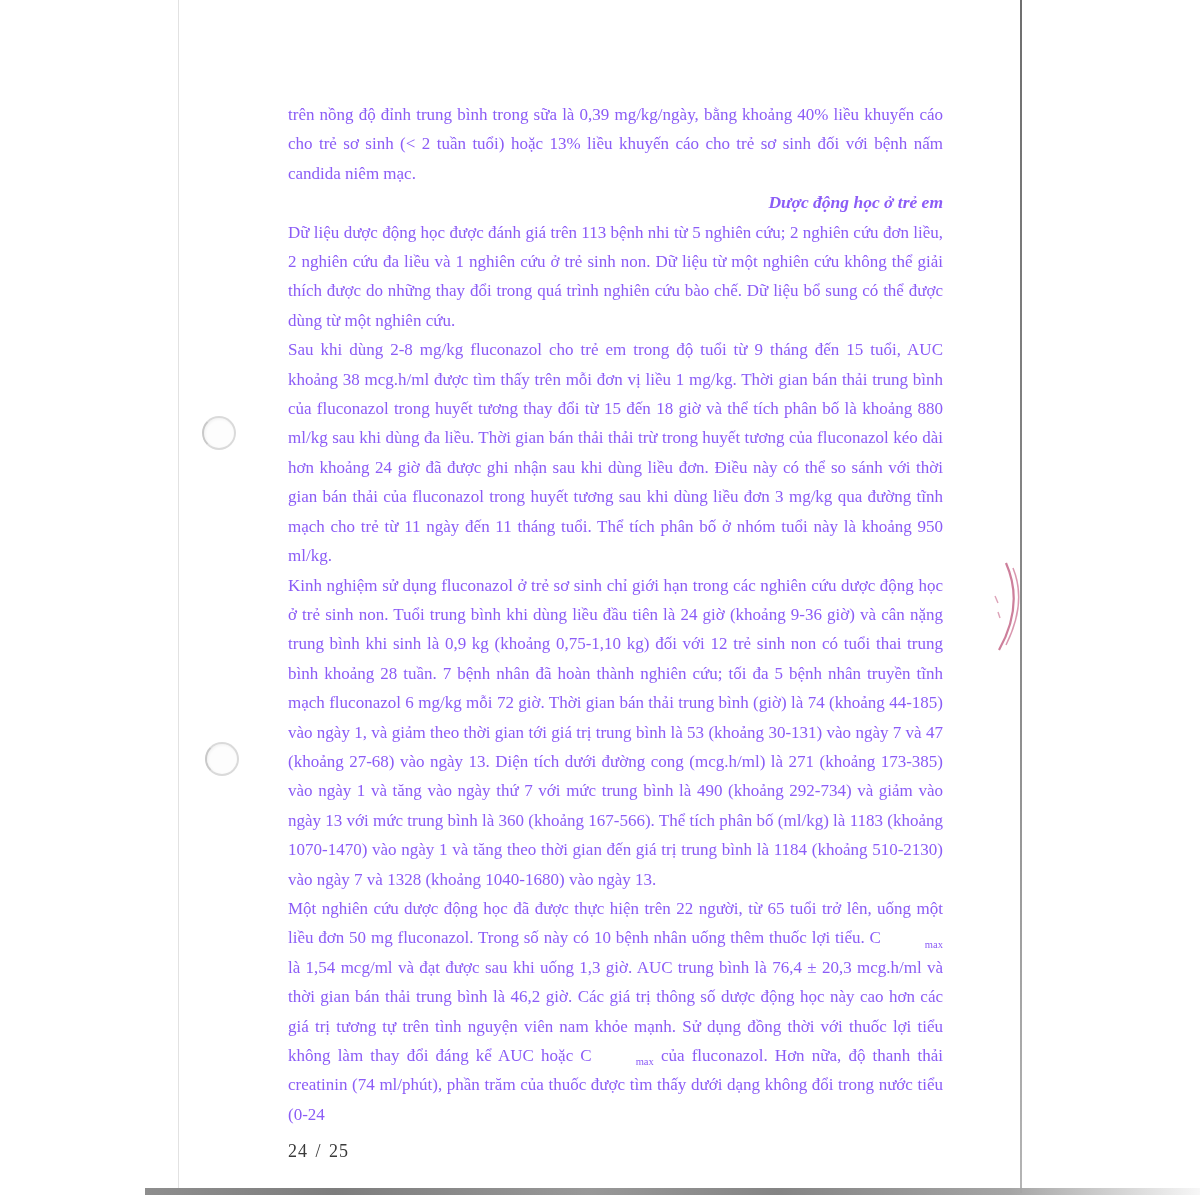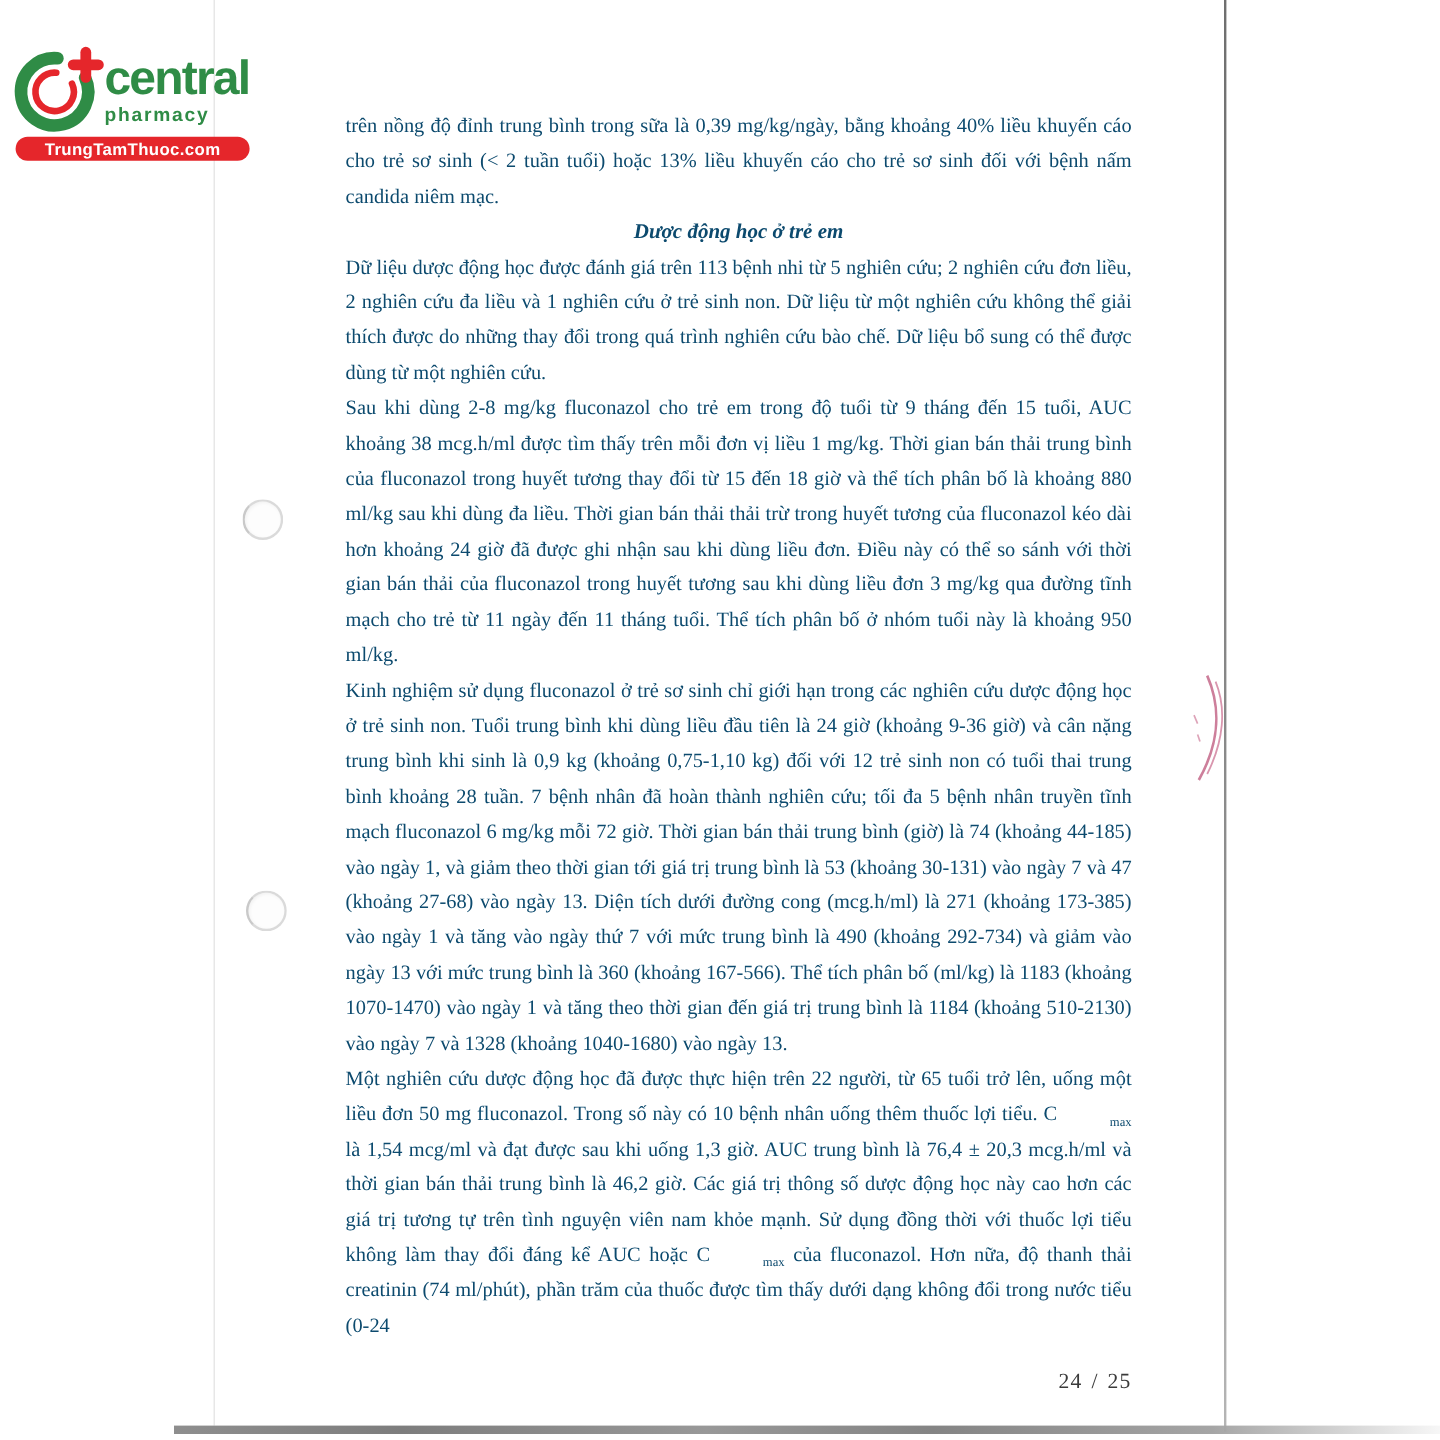--- a/index.html
+++ b/index.html
@@ -24,59 +24,46 @@
   .logo{position:absolute;left:10px;top:35px;width:215px;height:105px;}
   .logo-icon{position:absolute;left:0;top:0;}
   .logo-textwrap{position:absolute;left:77px;top:10px;font-family:"Liberation Sans",sans-serif;}
   .logo-brand{font-size:40px;font-weight:bold;color:#2F8C46;line-height:1;letter-spacing:-1.5px;}
   .logo-sub{font-size:16px;font-weight:bold;color:#2F8C46;letter-spacing:1.5px;margin-top:3px;}
   .logo-badge{position:absolute;left:3px;top:79px;width:195px;height:20px;border-radius:11px;
     background:#E5262B;color:#ffffff;font-family:"Liberation Sans",sans-serif;
     font-weight:bold;font-size:14px;line-height:20px;text-align:center;letter-spacing:0.3px;}
 
   
-  .doc{position:absolute;left:288px;top:90px;width:655px;
-    font-size:17px;line-height:29.4px;color:#0c4a6e;text-align:justify;}
+  .doc{position:absolute;left:288px;top:100px;width:655px;
+    font-size:17px;line-height:29.4px;color:#8b5cf6;text-align:justify;}
   .doc p{margin:0;}
-  .doc h3{margin:0;font-size:17.5px;font-weight:bold;font-style:italic;line-height:29.4px;text-align:center;}
+  .doc h3{margin:0;font-size:17.5px;font-weight:bold;font-style:italic;line-height:29.4px;text-align:right;}
   .doc sub{font-size:0.62em;line-height:0;margin-left:44px;}
-  .footer{position:absolute;left:288px;top:1141px;width:655px;text-align:right;
+  .footer{position:absolute;left:288px;top:1141px;width:655px;text-align:left;
     font-size:18px;color:#3a3a3a;letter-spacing:1px;word-spacing:2px;}
 </style>
 </head>
 <body>
 
 <div class="scan">
 
   <div class="edge-left"></div>
   <div class="edge-right"></div>
   <div class="bottom-strip"></div>
   <div class="hole hole-1"></div>
   <div class="hole hole-2"></div>
 
   <svg class="pen-mark" width="48" height="96" viewBox="0 0 48 96">
     <path d="M20 3 C31 28 31 58 13 90" stroke="#c4688a" stroke-width="2.2" fill="none" opacity="0.85"></path>
     <path d="M27 8 C36 30 34 57 20 85" stroke="#cf7c9a" stroke-width="1.5" fill="none" opacity="0.8"></path>
     <path d="M9 36 l3 7" stroke="#cf7c9a" stroke-width="1.4" fill="none" opacity="0.7"></path>
     <path d="M12 52 l2 6" stroke="#cf7c9a" stroke-width="1.4" fill="none" opacity="0.7"></path>
   </svg>
 
-  <div class="logo">
-    <svg class="logo-icon" width="78" height="78" viewBox="0 0 78 78">
-      <path d="M37.9 13.6 A 28 28 0 1 0 60.9 29.7" stroke="#2F8C46" stroke-width="10.5" fill="none" stroke-linecap="round"></path>
-      <path d="M36.9 25.6 A 16 16 0 1 0 50 34.7" stroke="#E5262B" stroke-width="5.5" fill="none" stroke-linecap="round"></path>
-      <rect x="57" y="4" width="9" height="30" rx="4.5" fill="#E5262B"></rect>
-      <rect x="46.5" y="14.5" width="30" height="9" rx="4.5" fill="#E5262B"></rect>
-    </svg>
-    <div class="logo-textwrap">
-      <div class="logo-brand">central</div>
-      <div class="logo-sub">pharmacy</div>
-    </div>
-    <div class="logo-badge">TrungTamThuoc.com</div>
-  </div>
 
   <div class="doc">
     <p>trên nồng độ đỉnh trung bình trong sữa là 0,39 mg/kg/ngày, bằng khoảng 40% liều khuyến cáo cho trẻ sơ sinh (&lt; 2 tuần tuổi) hoặc 13% liều khuyến cáo cho trẻ sơ sinh đối với bệnh nấm candida niêm mạc.</p>
     <h3>Dược động học ở trẻ em</h3>
     <p>Dữ liệu dược động học được đánh giá trên 113 bệnh nhi từ 5 nghiên cứu; 2 nghiên cứu đơn liều, 2 nghiên cứu đa liều và 1 nghiên cứu ở trẻ sinh non. Dữ liệu từ một nghiên cứu không thể giải thích được do những thay đổi trong quá trình nghiên cứu bào chế. Dữ liệu bổ sung có thể được dùng từ một nghiên cứu.</p>
     <p>Sau khi dùng 2-8 mg/kg fluconazol cho trẻ em trong độ tuổi từ 9 tháng đến 15 tuổi, AUC khoảng 38 mcg.h/ml được tìm thấy trên mỗi đơn vị liều 1 mg/kg. Thời gian bán thải trung bình của fluconazol trong huyết tương thay đổi từ 15 đến 18 giờ và thể tích phân bố là khoảng 880 ml/kg sau khi dùng đa liều. Thời gian bán thải thải trừ trong huyết tương của fluconazol kéo dài hơn khoảng 24 giờ đã được ghi nhận sau khi dùng liều đơn. Điều này có thể so sánh với thời gian bán thải của fluconazol trong huyết tương sau khi dùng liều đơn 3 mg/kg qua đường tĩnh mạch cho trẻ từ 11 ngày đến 11 tháng tuổi. Thể tích phân bố ở nhóm tuổi này là khoảng 950 ml/kg.</p>
     <p>Kinh nghiệm sử dụng fluconazol ở trẻ sơ sinh chỉ giới hạn trong các nghiên cứu dược động học ở trẻ sinh non. Tuổi trung bình khi dùng liều đầu tiên là 24 giờ (khoảng 9-36 giờ) và cân nặng trung bình khi sinh là 0,9 kg (khoảng 0,75-1,10 kg) đối với 12 trẻ sinh non có tuổi thai trung bình khoảng 28 tuần. 7 bệnh nhân đã hoàn thành nghiên cứu; tối đa 5 bệnh nhân truyền tĩnh mạch fluconazol 6 mg/kg mỗi 72 giờ. Thời gian bán thải trung bình (giờ) là 74 (khoảng 44-185) vào ngày 1, và giảm theo thời gian tới giá trị trung bình là 53 (khoảng 30-131) vào ngày 7 và 47 (khoảng 27-68) vào ngày 13. Diện tích dưới đường cong (mcg.h/ml) là 271 (khoảng 173-385) vào ngày 1 và tăng vào ngày thứ 7 với mức trung bình là 490 (khoảng 292-734) và giảm vào ngày 13 với mức trung bình là 360 (khoảng 167-566). Thể tích phân bố (ml/kg) là 1183 (khoảng 1070-1470) vào ngày 1 và tăng theo thời gian đến giá trị trung bình là 1184 (khoảng 510-2130) vào ngày 7 và 1328 (khoảng 1040-1680) vào ngày 13.</p>
     <p>Một nghiên cứu dược động học đã được thực hiện trên 22 người, từ 65 tuổi trở lên, uống một liều đơn 50 mg fluconazol. Trong số này có 10 bệnh nhân uống thêm thuốc lợi tiểu. C<sub>max</sub> là 1,54 mcg/ml và đạt được sau khi uống 1,3 giờ. AUC trung bình là 76,4 ± 20,3 mcg.h/ml và thời gian bán thải trung bình là 46,2 giờ. Các giá trị thông số dược động học này cao hơn các giá trị tương tự trên tình nguyện viên nam khỏe mạnh. Sử dụng đồng thời với thuốc lợi tiểu không làm thay đổi đáng kể AUC hoặc C<sub>max</sub> của fluconazol. Hơn nữa, độ thanh thải creatinin (74 ml/phút), phần trăm của thuốc được tìm thấy dưới dạng không đổi trong nước tiểu (0-24</p>
   </div>
 

